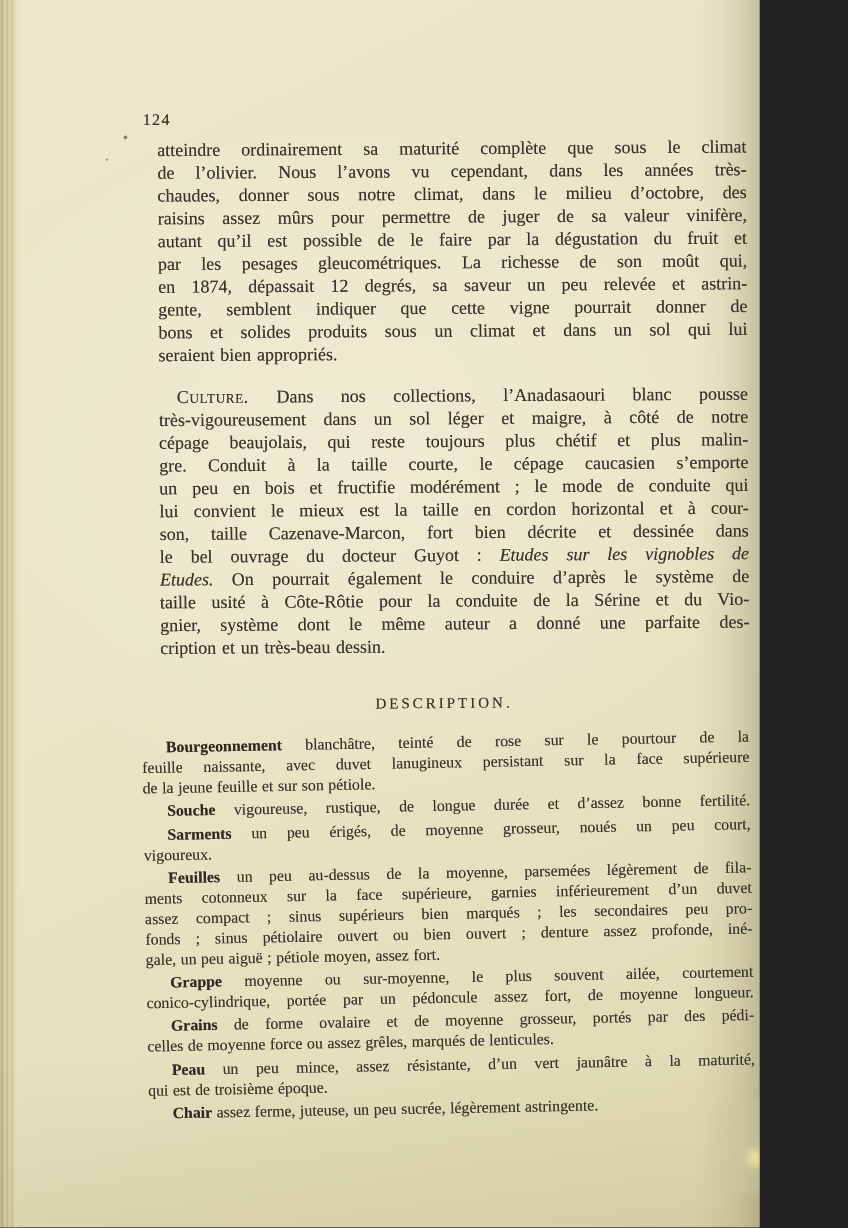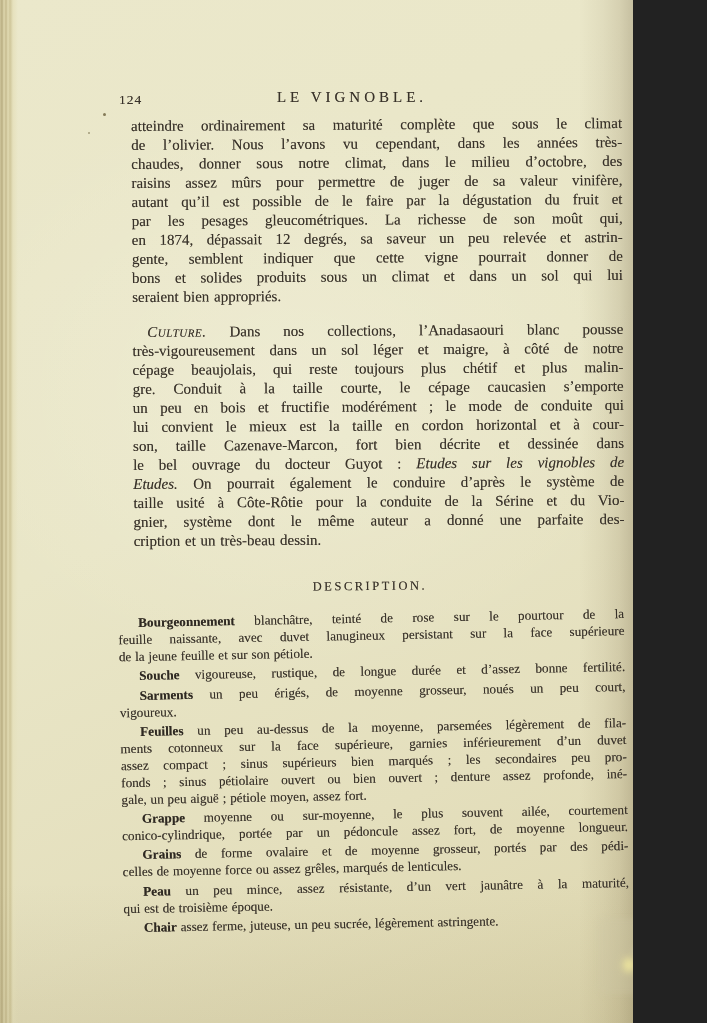--- a/index.html
+++ b/index.html
@@ -55,21 +55,21 @@
             font-size:13.2px;line-height:16.9px;word-spacing:0.5px;
             transform:rotate(-1.05deg);transform-origin:100% 0;}
   .desc-head{position:absolute;left:0;top:579px;width:740px;text-align:center;
              font-size:12.5px;letter-spacing:2.5px;transform:rotate(-0.5deg);}
   .jl{text-align:justify;text-align-last:justify;}
   .ll{text-align:left;}
   .indent1{text-indent:15px;}
   .indent2{text-indent:20px;}
   .culture-block{margin-top:16px;}
   .entry{margin-bottom:2.5px;}
-  .sc{font-variant:small-caps;letter-spacing:0.5px;font-style:italic;}
+  .sc{font-variant:small-caps;letter-spacing:0.5px;}
   .term{font-weight:bold;color:#2e2922;}
   i{font-style:italic;}
 </style>
 </head>
 <body>
 
 <div class="page">
 
   <div class="left-edges"></div>
   <div class="right-shade"></div>
@@ -77,21 +77,20 @@
     <path d="M684,-6 C688,140 697,320 701,480 C704,600 706,690 708,770" fill="none" stroke="rgba(124,106,66,0.30)" stroke-width="7"></path>
     <path d="M684,-6 C688,140 697,320 701,480 C704,600 706,690 708,770" fill="none" stroke="#6e5b3a" stroke-width="2" opacity="0.75"></path>
     <path d="M696,0 L707,0 L707,34 C702,20 698,9 696,0 Z" fill="#55462c" opacity="0.85"></path>
   </svg>
   <div class="bottom-vignette"></div>
   <div class="stain"></div>
   <div class="speck s1"></div>
   <div class="speck s2"></div>
 
   <div class="pagenum txt">124</div>
-  <div class="runhead txt">LE VIGNOBLE.</div>
 
   <div class="col-main txt">
     <div>
       <div class="jl">atteindre ordinairement sa maturité complète que sous le climat</div>
       <div class="jl">de l’olivier. Nous l’avons vu cependant, dans les années très-</div>
       <div class="jl">chaudes, donner sous notre climat, dans le milieu d’octobre, des</div>
       <div class="jl">raisins assez mûrs pour permettre de juger de sa valeur vinifère,</div>
       <div class="jl">autant qu’il est possible de le faire par la dégustation du fruit et</div>
       <div class="jl">par les pesages gleucométriques. La richesse de son moût qui,</div>
       <div class="jl">en 1874, dépassait 12 degrés, sa saveur un peu relevée et astrin-</div>

